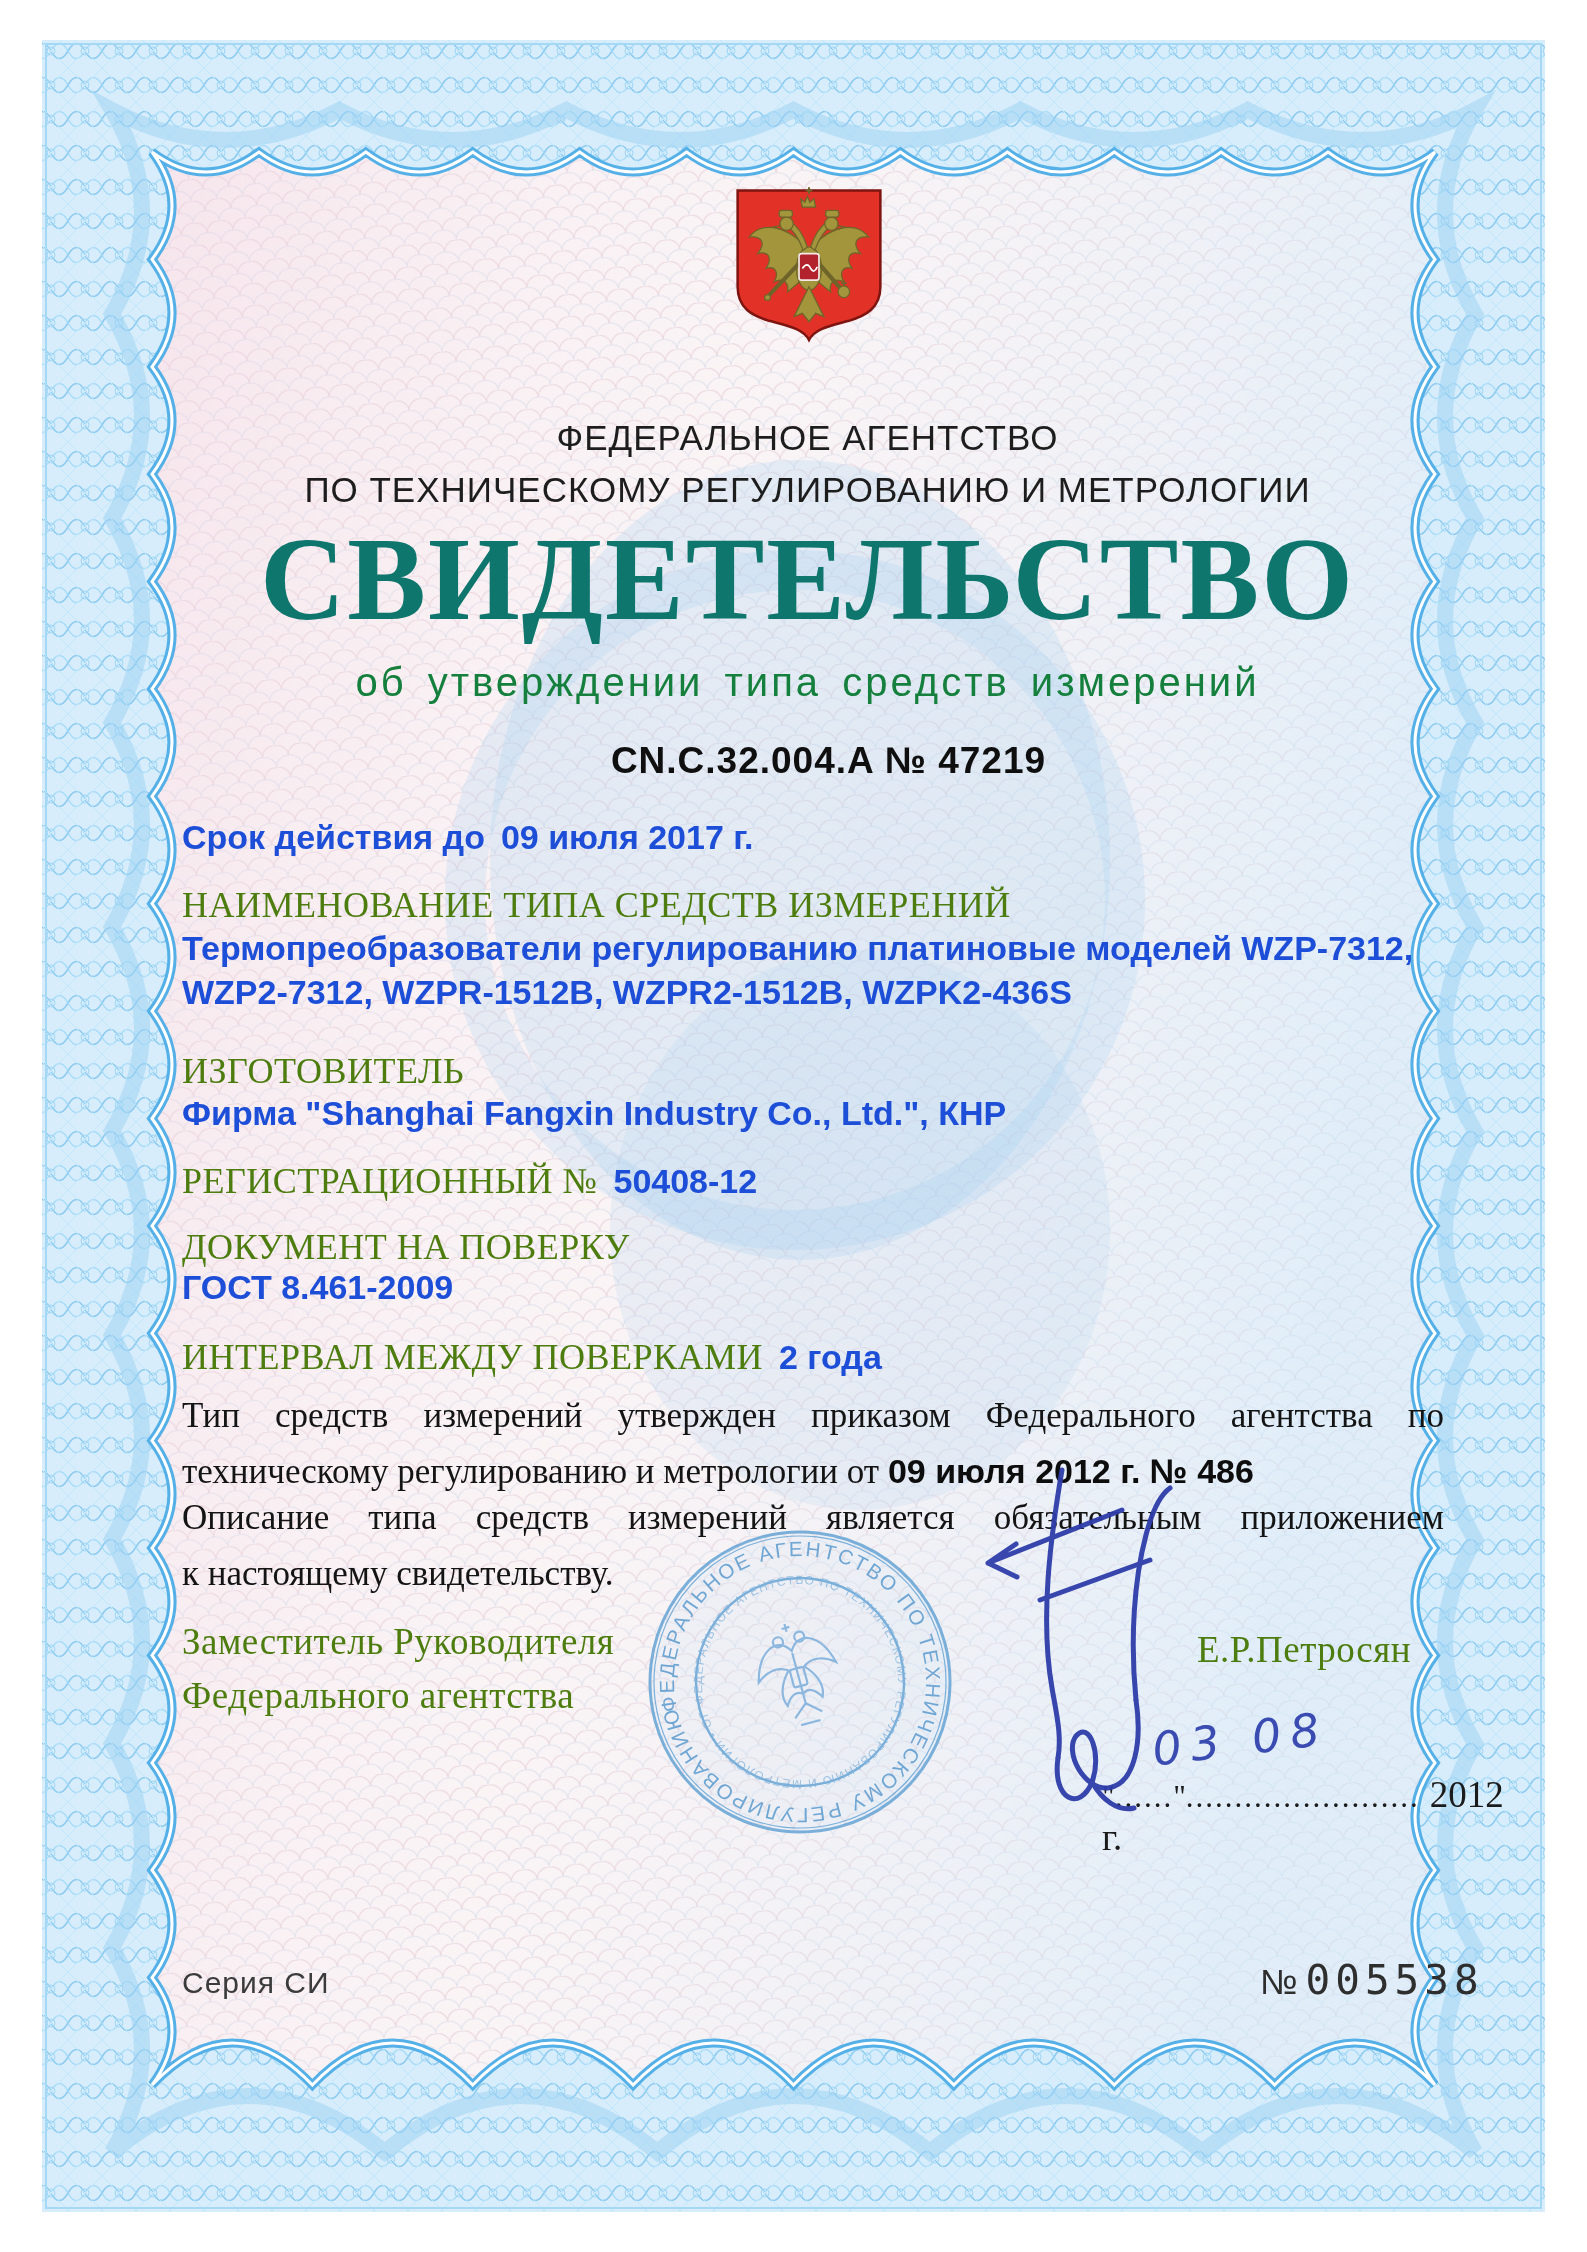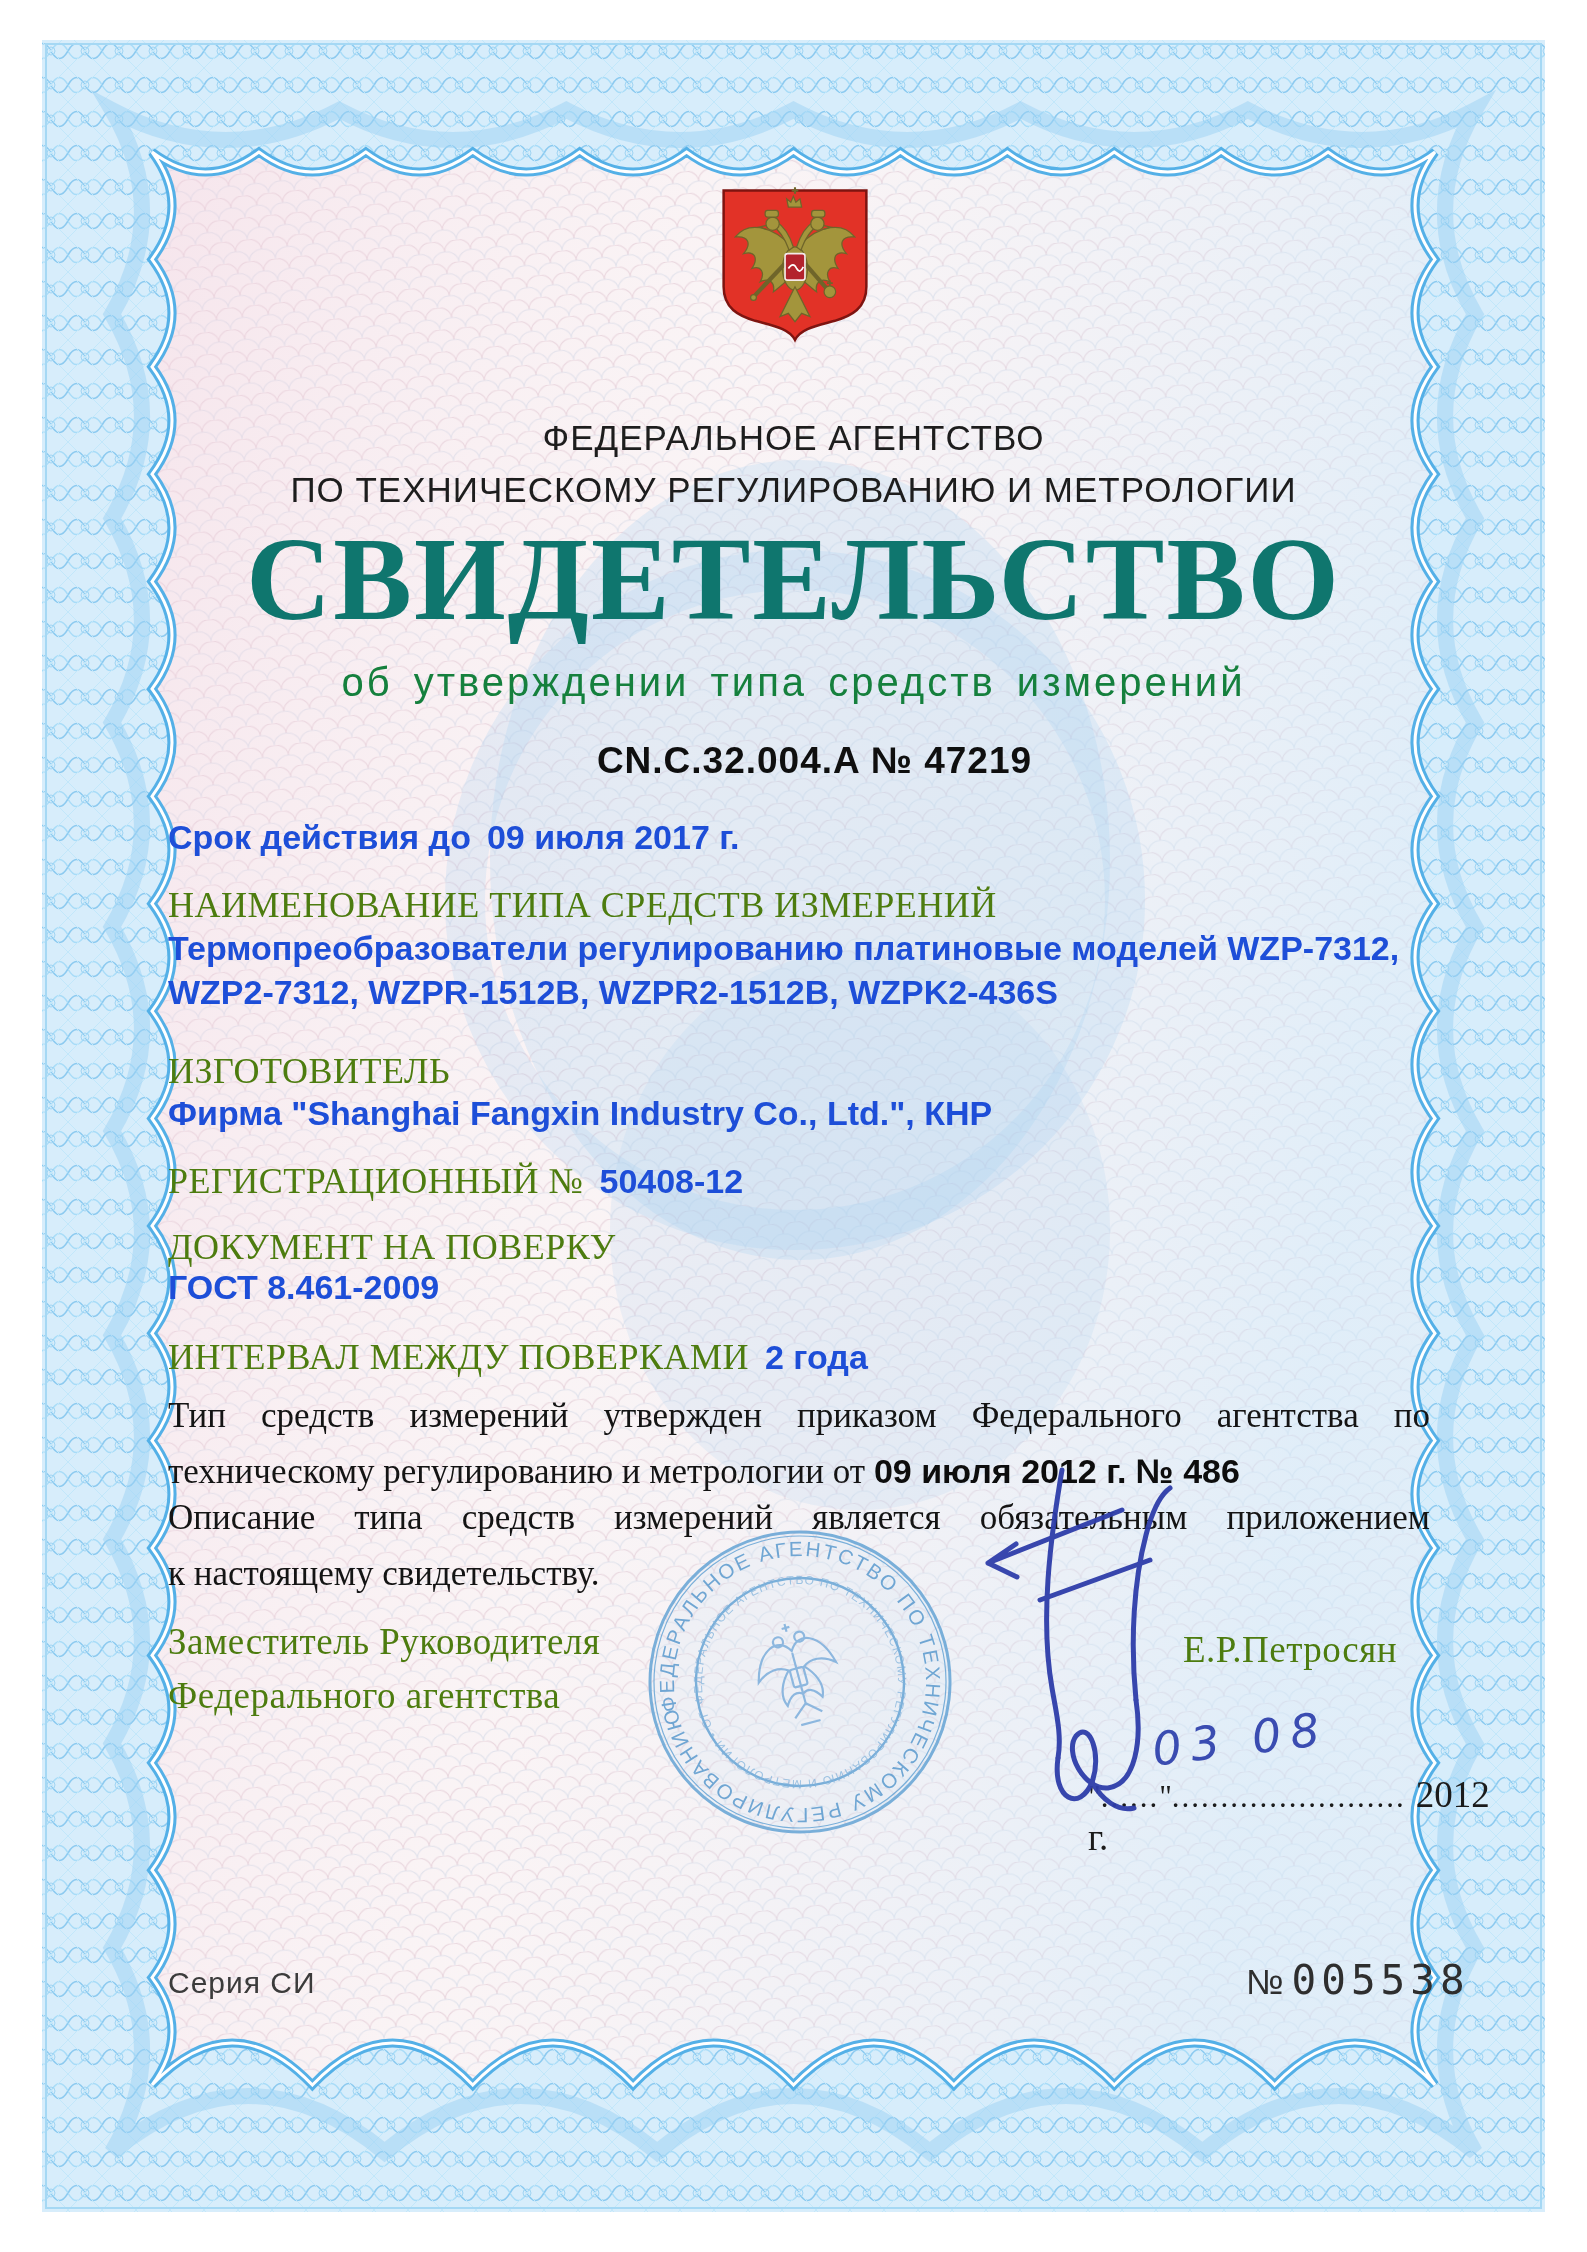--- a/index.html
+++ b/index.html
@@ -1,19 +1,19 @@
 <!DOCTYPE html>
 <html><head>
 <meta charset="utf-8">
 <style>
   html,body{margin:0;padding:0;background:#ffffff;}
   .page{position:relative;width:1587px;height:2252px;background:#fff;overflow:hidden;
         font-family:"Liberation Serif",serif;}
   svg.bg{position:absolute;left:0;top:0;z-index:0;}
-  .content{position:absolute;left:0;top:0;width:1408px;height:2252px;z-index:2;}
+  .content{position:absolute;left:14px;top:0;width:1408px;height:2252px;z-index:2;}
   svg.ink{position:absolute;left:0;top:0;z-index:3;pointer-events:none;}
   .abs{position:absolute;}
   .center{position:absolute;left:0;width:1587px;text-align:center;}
   .agency{font-family:"Liberation Sans",sans-serif;font-size:35px;letter-spacing:1px;color:#1d1d1d;}
   .title{font-family:"Liberation Serif",serif;font-weight:700;font-size:118px;color:#0f766e;letter-spacing:2px;}
   .subtitle{font-family:"Liberation Sans",sans-serif;font-size:40px;letter-spacing:3px;word-spacing:7px;color:#15803d;}
   .cert-no{font-family:"Liberation Sans",sans-serif;font-weight:700;font-size:37px;letter-spacing:1px;color:#0f0f0f;padding-left:21px;}
   .slabel{font-family:"Liberation Serif",serif;font-size:36px;color:#4d7c0f;letter-spacing:.5px;}
   .bval{font-family:"Liberation Sans",sans-serif;font-weight:700;font-size:34px;color:#1d4ed8;}
   .gap{display:inline-block;width:16px;}

